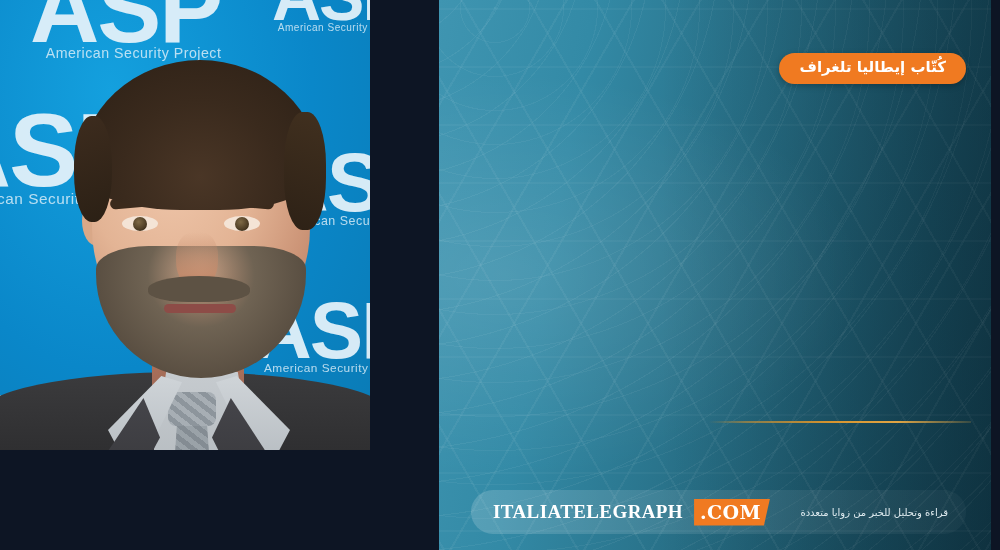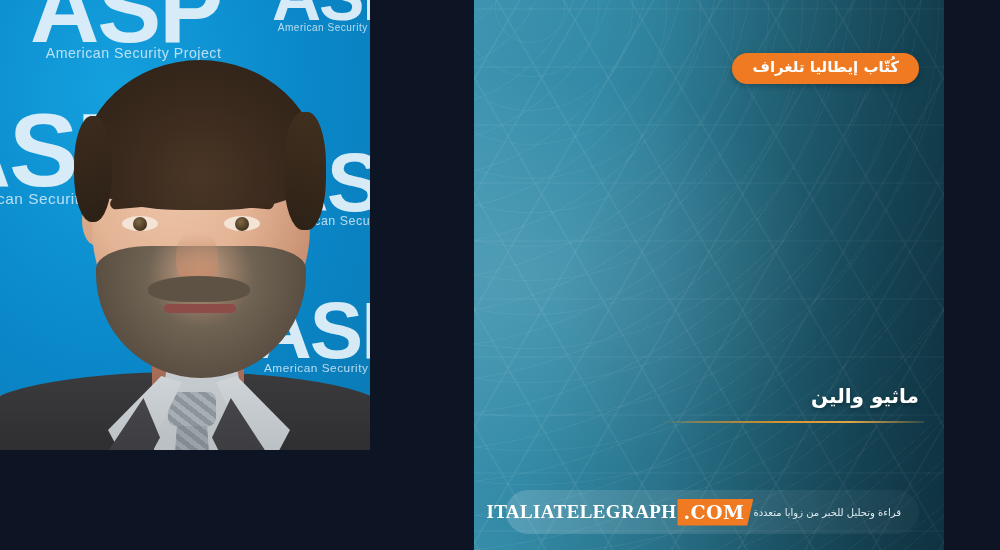--- a/index.html
+++ b/index.html
@@ -158,21 +158,21 @@
   }
 
   
   .gutter{
     position:absolute;left:370px;top:0;width:80px;height:550px;
     background:#0d1524;
   }
 
   
   .panel{
-    position:absolute;left:474px;top:0;width:470px;height:550px;
+    position:absolute;left:439px;top:0;width:552px;height:550px;
     background:linear-gradient(100deg,#3f95b1 0%,#338aa6 24%,#25697f 58%,#1a4e60 82%,#143d4c 100%);
     overflow:hidden;
   }
   .panel-pattern{
     position:absolute;inset:-40px;
     opacity:.16;
     background-image:
       repeating-linear-gradient(60deg, rgba(255,255,255,.30) 0 2px, transparent 2px 58px),
       repeating-linear-gradient(-60deg, rgba(255,255,255,.30) 0 2px, transparent 2px 58px),
       repeating-linear-gradient(0deg, rgba(255,255,255,.22) 0 2px, transparent 2px 58px);
@@ -251,21 +251,21 @@
     font-size:19px;
     letter-spacing:.4px;
     direction:ltr;
     white-space:nowrap;
   }
   .logo-name{color:#ffffff;font-family:Liberation Serif, serif;}
   .logo-dotcom{
     color:#ffffff;
     background:#f07a21;
     padding:2px 9px 3px 6px;
-    margin-left:1px;
+    margin-left:11px;
     clip-path:polygon(0 0,100% 0,92% 100%,0 100%);
   }
 </style>
 </head>
 <body>
 
 <div id="card">
 
   <div class="photo-pane">
     <div class="backdrop">
@@ -331,21 +331,20 @@
   <div class="gutter"></div>
 
   <div class="panel">
     <div class="panel-pattern"></div>
     <div class="panel-pattern2"></div>
     <div class="panel-vignette"></div>
 
     <div class="badge">كُتّاب إيطاليا تلغراف</div>
 
 
-    <div class="author">ماثيو والين</div>
     <div class="author-rule"></div>
 
     <div class="bottom-bar">
       <span class="tagline">قراءة وتحليل للخبر من زوايا متعددة</span>
       <span class="logo">
         <span class="logo-name">ITALIATELEGRAPH</span>
           <span class="logo-dotcom">.COM</span>
       </span>
     </div>
   </div>

